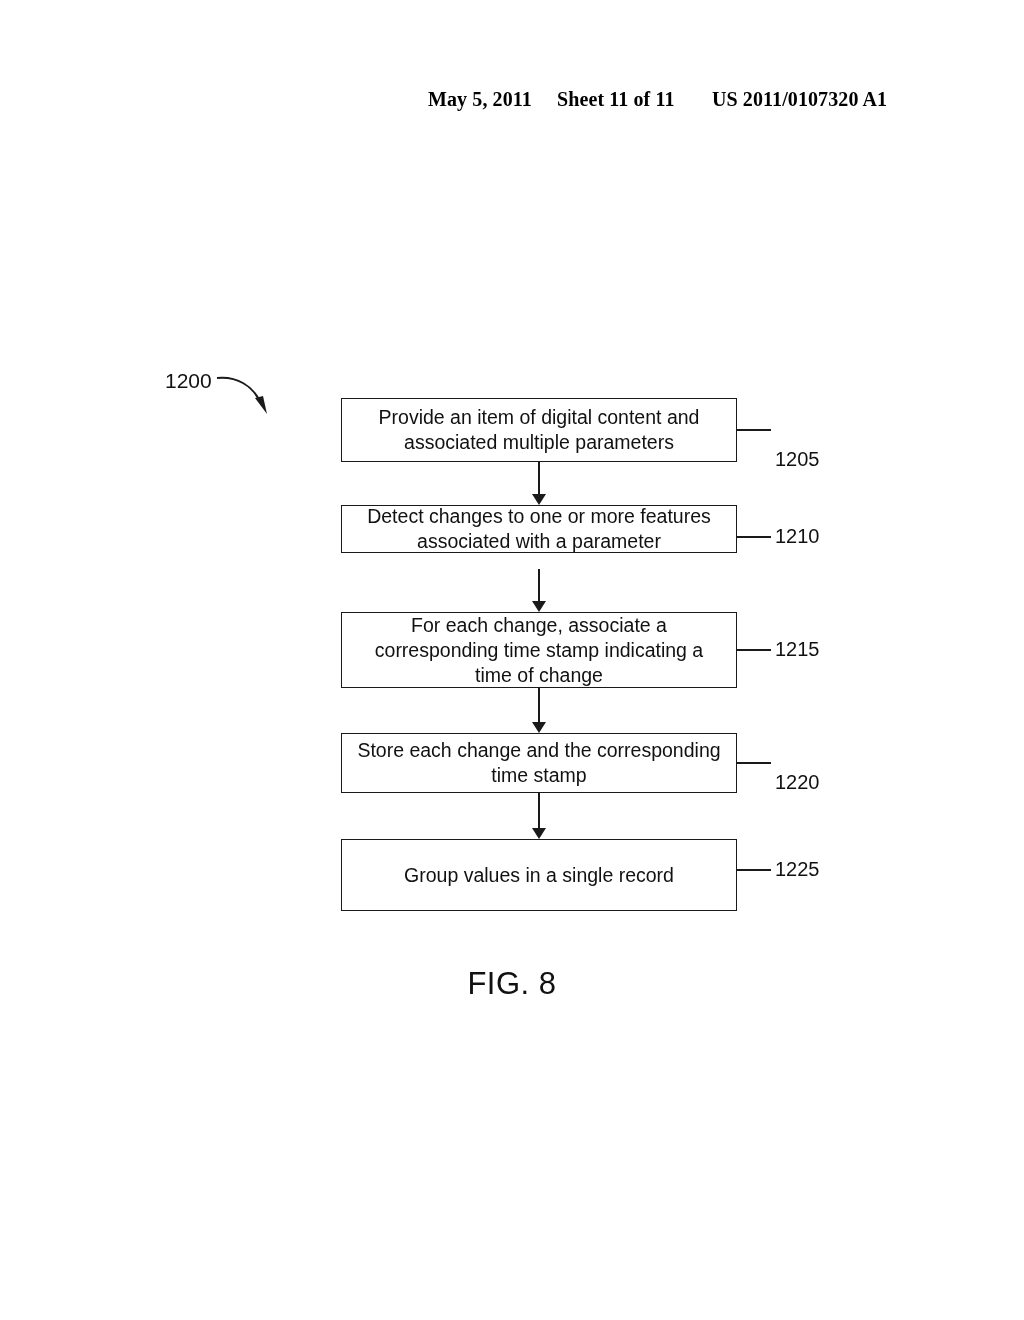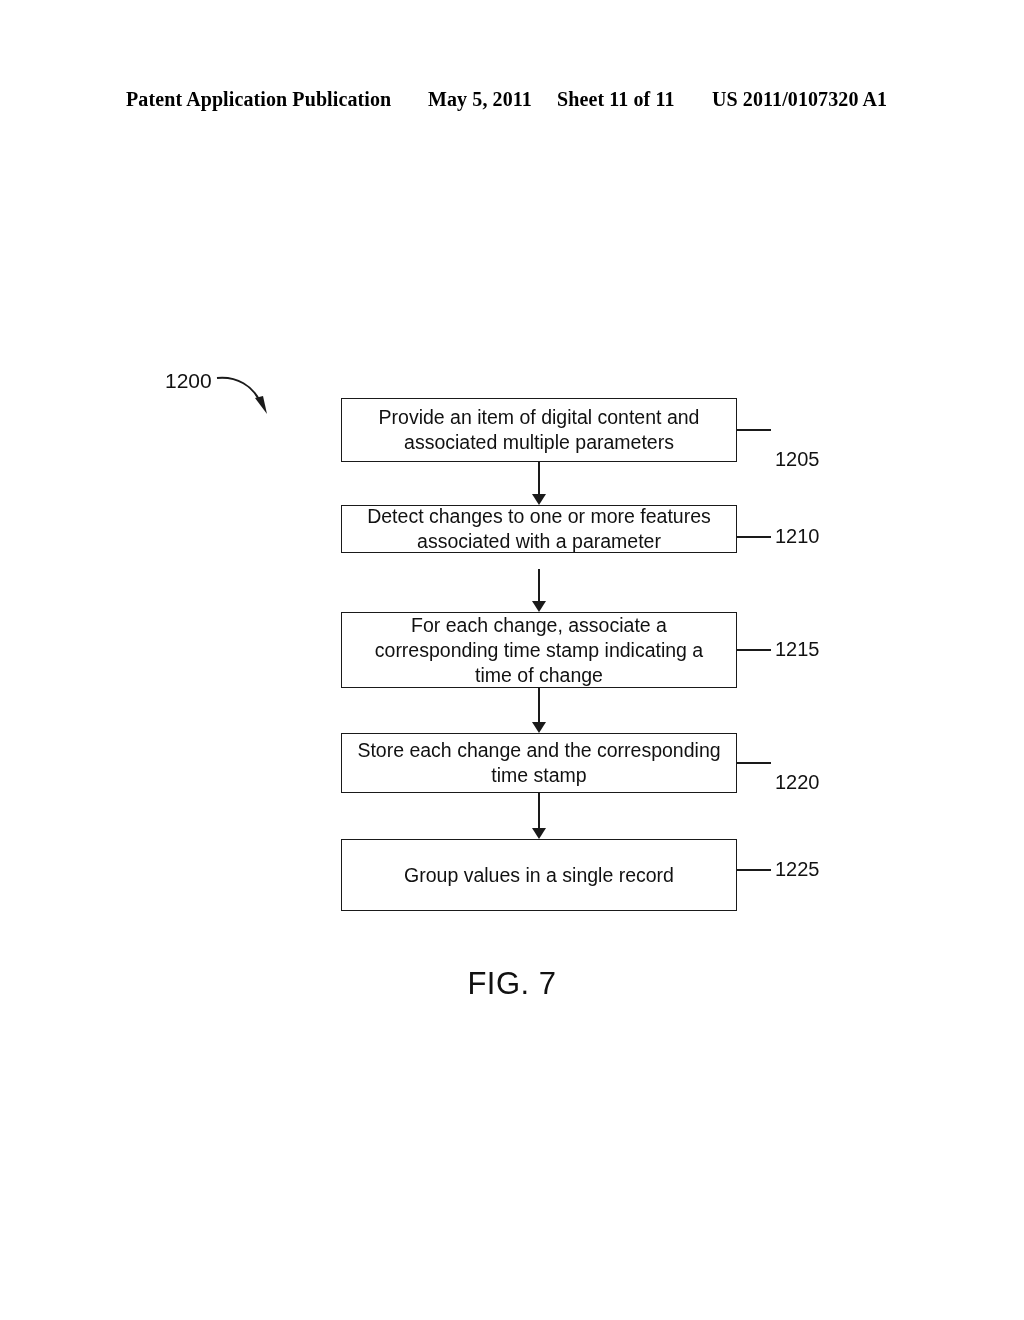--- a/index.html
+++ b/index.html
@@ -142,21 +142,20 @@
     text-align: center;
     font-size: 31px;
     letter-spacing: 0.5px;
     color: #111111;
   }
 </style>
 </head>
 <body>
 
 <div class="pub-header">
-  <span class="seg seg-title">Patent Application Publication</span>
   <span class="seg seg-date">May 5, 2011</span>
   <span class="seg seg-sheet">Sheet 11 of 11</span>
   <span class="seg seg-patentno">US 2011/0107320 A1</span>
 </div>
 
 <div class="flow">
 
   <div class="proc-label">1200</div>
   <svg class="proc-arrow" viewBox="0 0 60 50">
     <path d="M 2 10 C 22 8, 38 18, 45 34" stroke="#1a1a1a" stroke-width="2" fill="none"></path>
@@ -192,13 +191,13 @@
   <div class="connector conn-4"></div>
 
   <div class="node node-1225">
     <span>Group values in a single record</span>
   </div>
   <div class="leader lead-1225"></div>
   <div class="ref-num num-1225">1225</div>
 
 </div>
 
-<div class="fig-caption">FIG. 7</div>
+<div class="fig-caption">FIG. 8</div>
 
 </body></html>

